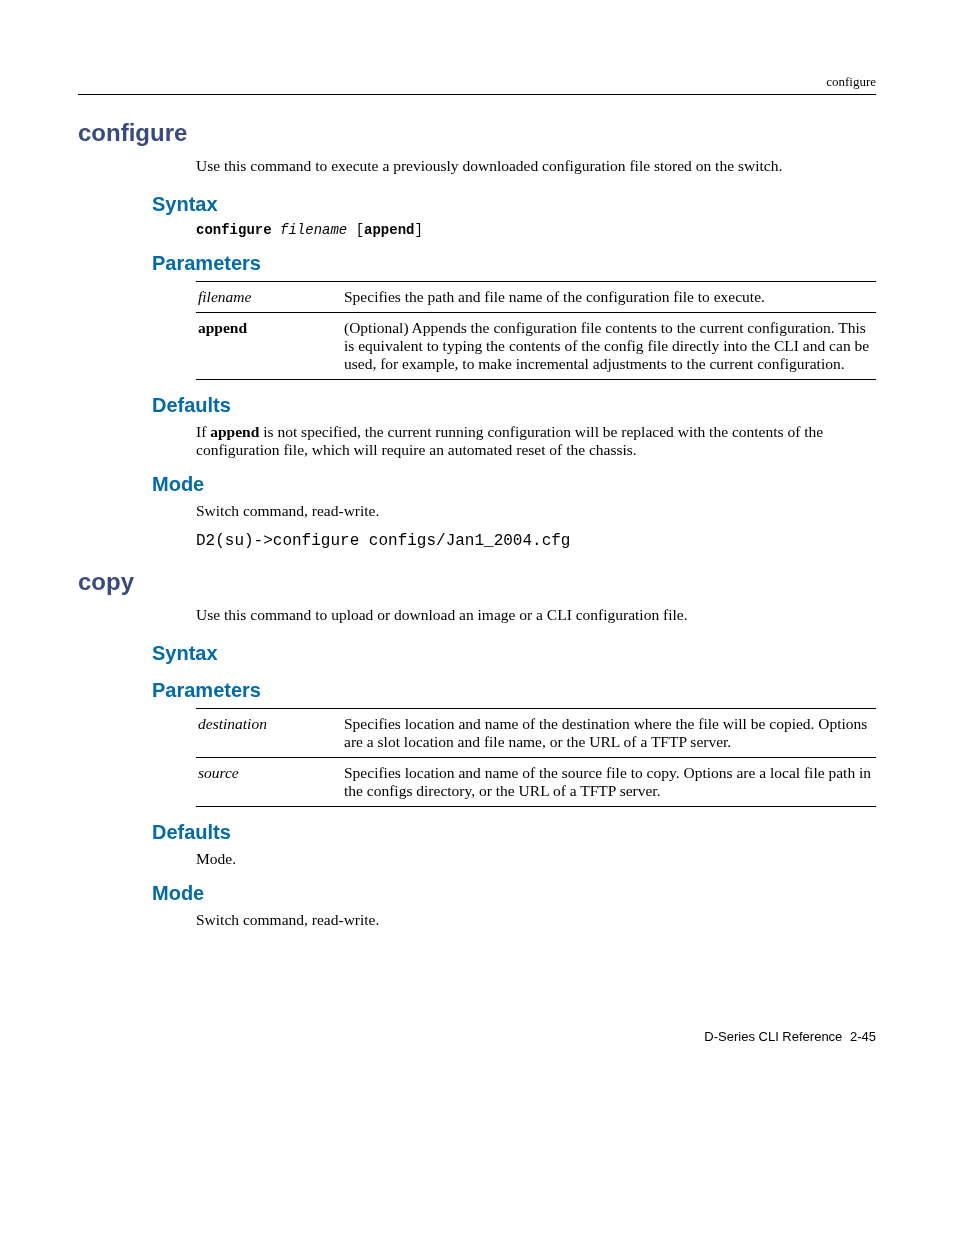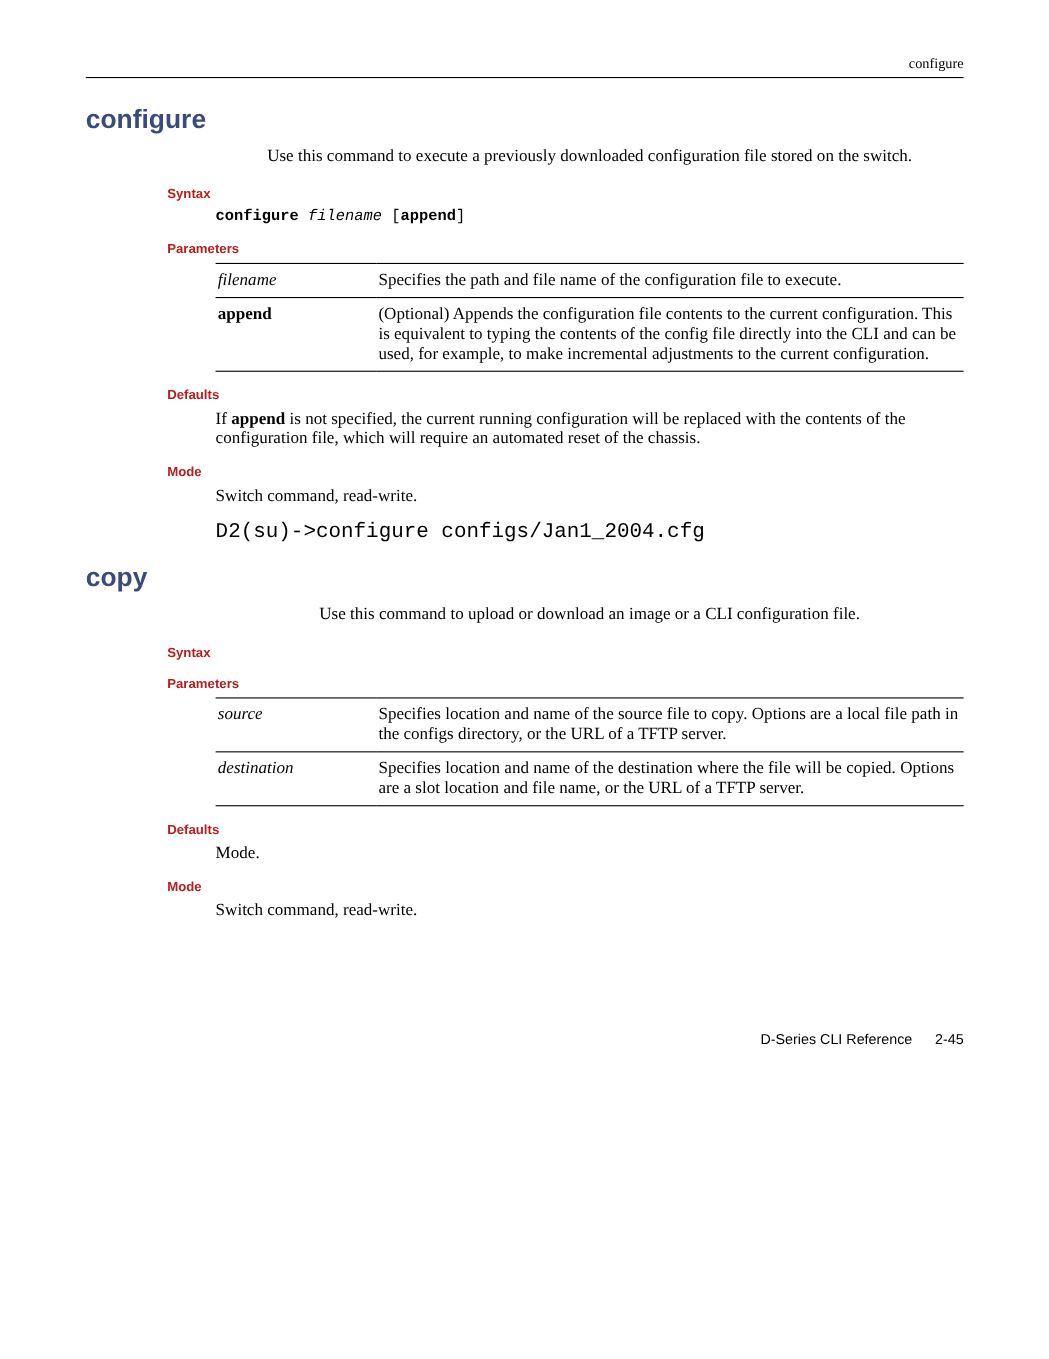--- a/index.html
+++ b/index.html
@@ -5,46 +5,45 @@
   body {
     margin: 0;
     padding: 0;
     font-family: "Palatino Linotype", "Book Antiqua", Palatino, Georgia, serif;
     font-size: 15.5px;
     color: #000;
     background: #fff;
     width: 954px;
   }
   .page {
-    padding: 50px 78px 40px 78px;
+    padding: 74px 78px 40px 78px;
     box-sizing: border-box;
   }
   .header-band {
     border-bottom: 1px solid #000;
     text-align: right;
     font-size: 13px;
     padding-bottom: 4px;
     margin-bottom: 24px;
   }
   h1.cmd {
     font-family: Arial, Helvetica, sans-serif;
     font-weight: 700;
     font-size: 24px;
     color: #3a4a7a;
     margin: 0 0 10px 0;
   }
   .intro {
     margin: 0 0 18px 118px;
-    text-align: center;
   }
   h2.sub {
     font-family: Arial, Helvetica, sans-serif;
     font-weight: 700;
-    font-size: 12px;
-    color: #b91c1c;
+    font-size: 20px;
+    color: #0369a1;
     margin: 14px 0 6px 74px;
   }
   .body {
     margin: 0 0 12px 118px;
   }
   .syntax-line {
     font-family: "Courier New", monospace;
     font-size: 14px;
     margin: 4px 0 14px 118px;
     white-space: pre;
@@ -62,32 +61,32 @@
     border-top: 1px solid #000;
   }
   table.params tr:last-child td {
     border-bottom: 1px solid #000;
   }
   table.params td.pn { width: 140px; }
   .italic { font-style: italic; }
   .bold { font-weight: 700; }
   .example-code {
     font-family: "Courier New", monospace;
-    font-size: 19px;
+    font-size: 16px;
     margin: 4px 0 18px 118px;
     white-space: pre;
   }
   .footer {
     text-align: right;
     font-size: 13px;
     margin-top: 100px;
     margin-right: 0;
     font-family: Arial, Helvetica, sans-serif;
   }
-  .footer .page-no { margin-left: 17px; }
+  .footer .page-no { margin-left: 4px; }
 </style>
 </head>
 <body>
 
 <div class="page">
 
   <div class="header-band">
     <span>configure</span>
   </div>
 
@@ -121,26 +120,26 @@
 
   <h1 class="cmd">copy</h1>
   <p class="intro">Use this command to upload or download an image or a CLI configuration file.</p>
 
   <h2 class="sub">Syntax</h2>
 
   <h2 class="sub">Parameters</h2>
   <table class="params">
     <tbody>
         <tr>
+      <td class="pn italic">destination</td>
+      <td>Specifies location and name of the destination where the file will be copied. Options are a slot location and file name, or the URL of a TFTP server.</td>
+    </tr>
+    <tr>
       <td class="pn italic">source</td>
       <td>Specifies location and name of the source file to copy. Options are a local file path in the configs directory, or the URL of a TFTP server.</td>
-    </tr>
-    <tr>
-      <td class="pn italic">destination</td>
-      <td>Specifies location and name of the destination where the file will be copied. Options are a slot location and file name, or the URL of a TFTP server.</td>
     </tr>
   </tbody>
     </table>
 
   <h2 class="sub">Defaults</h2>
   <p class="body">Mode.</p>
 
   <h2 class="sub">Mode</h2>
   <p class="body">Switch command, read-write.</p>
 

